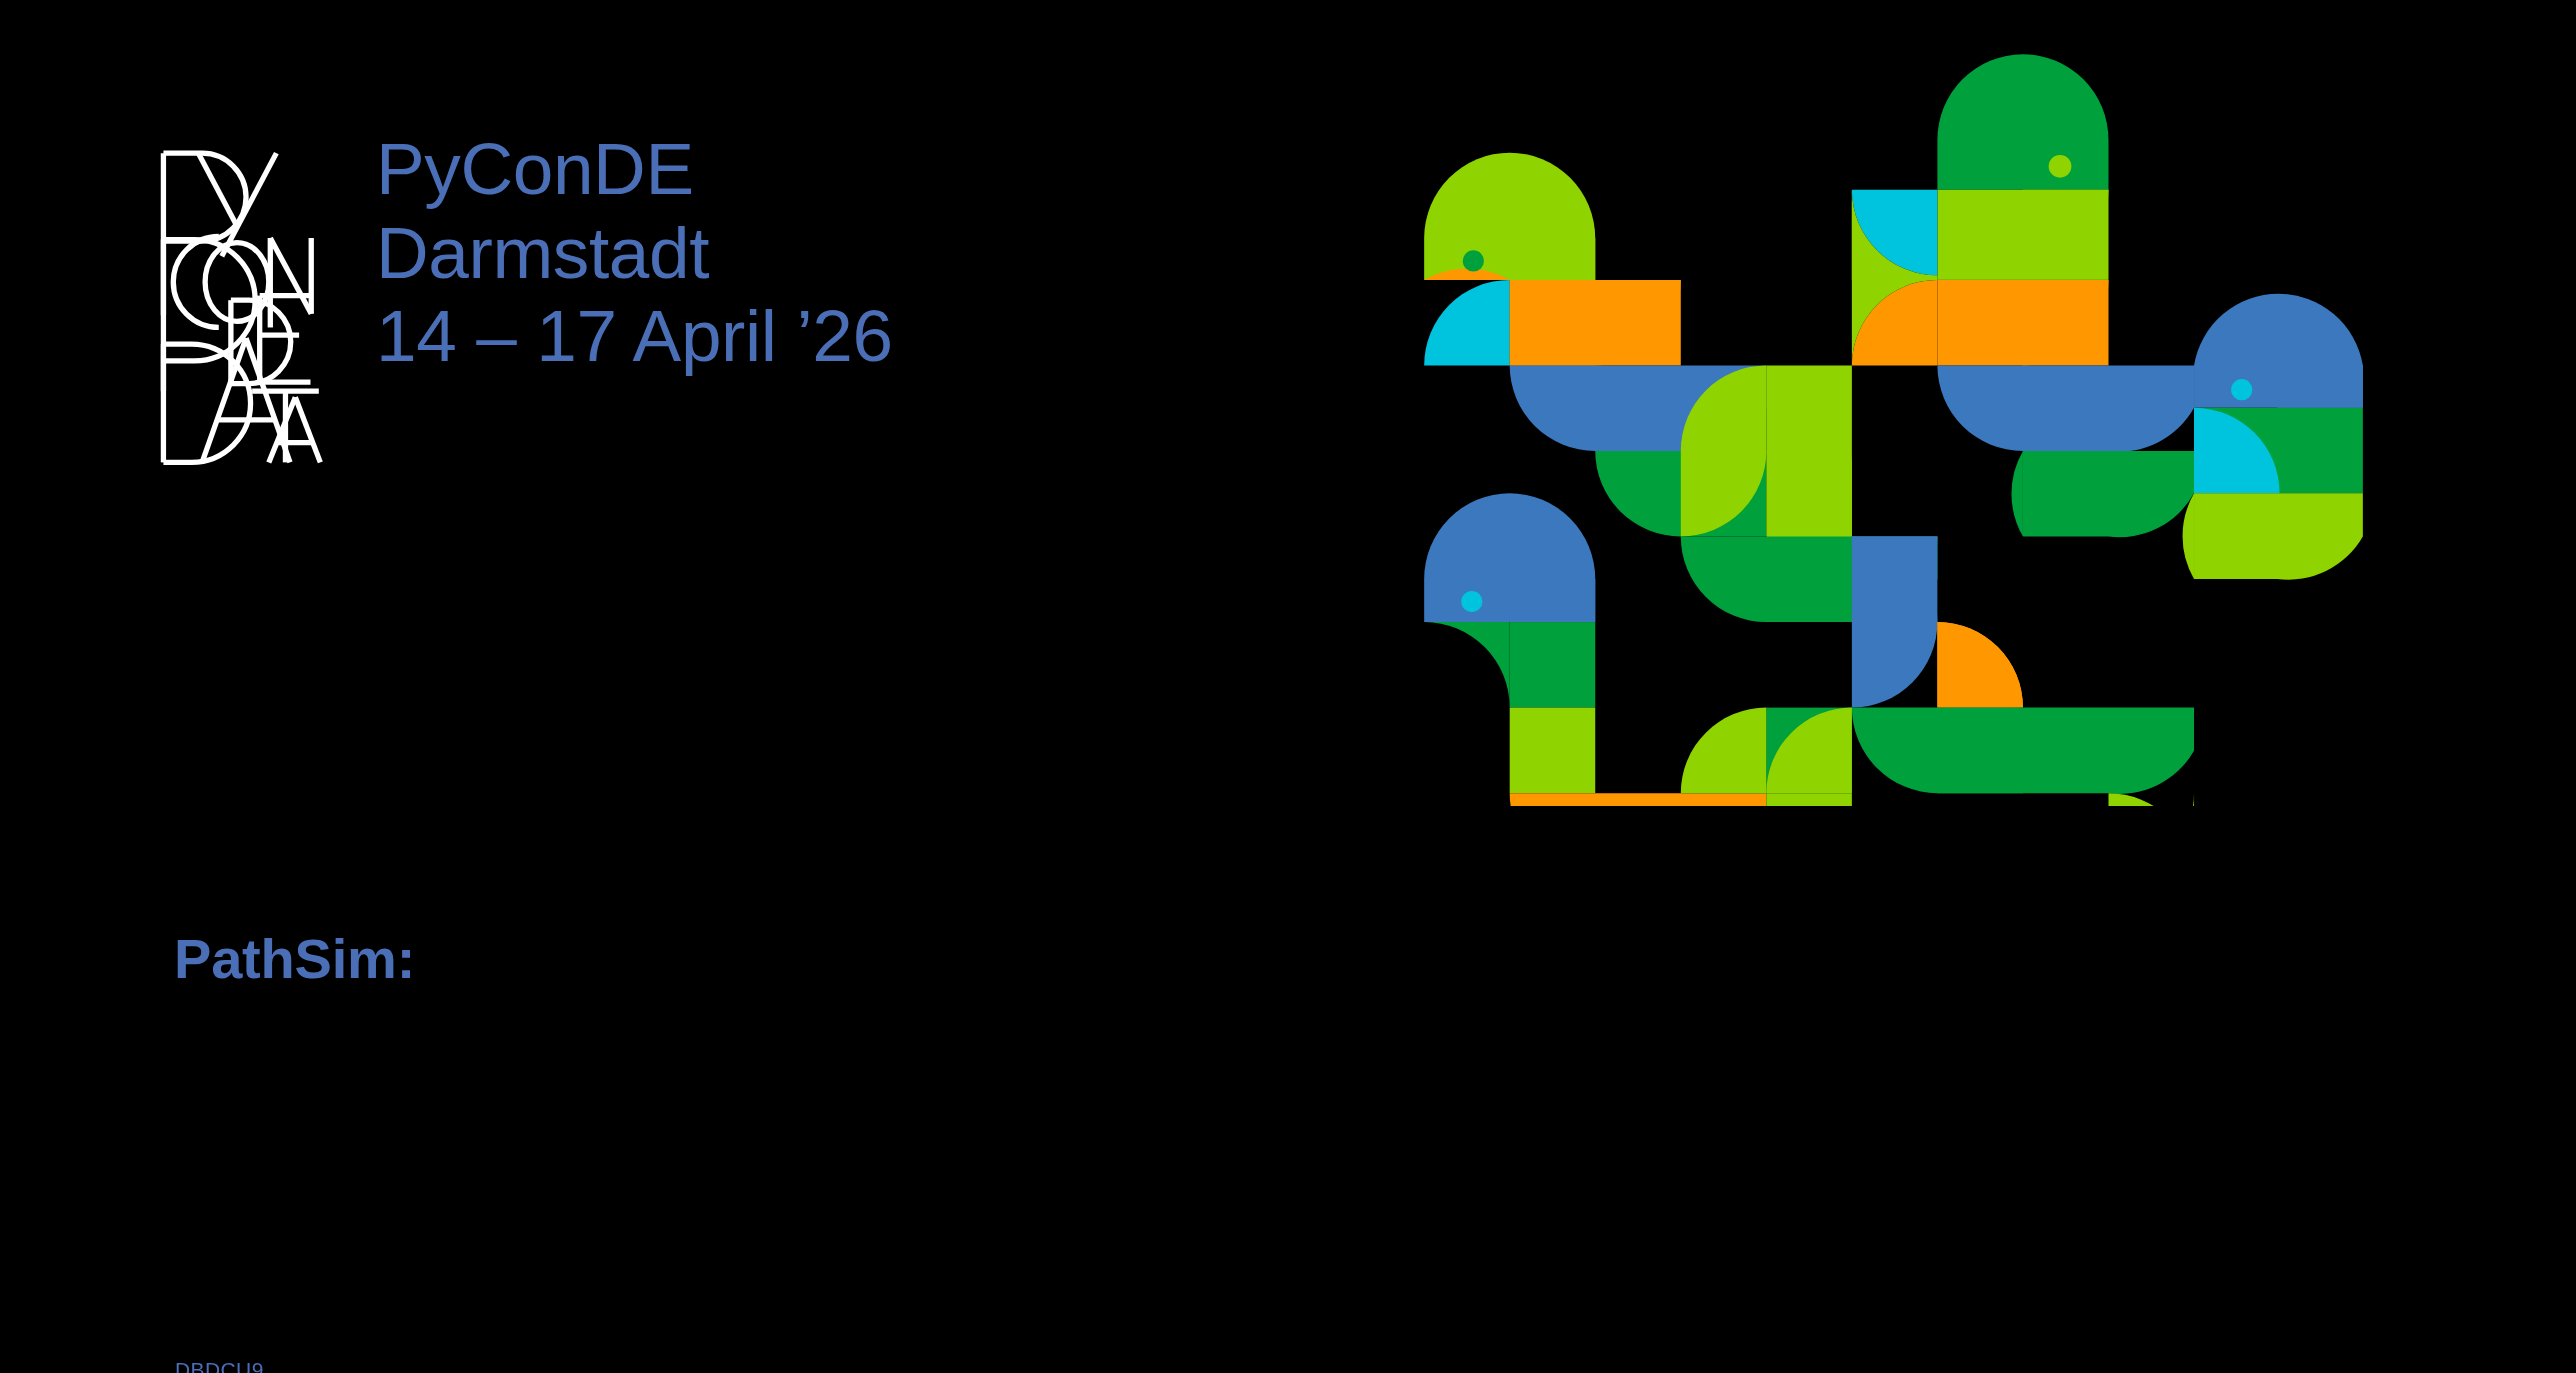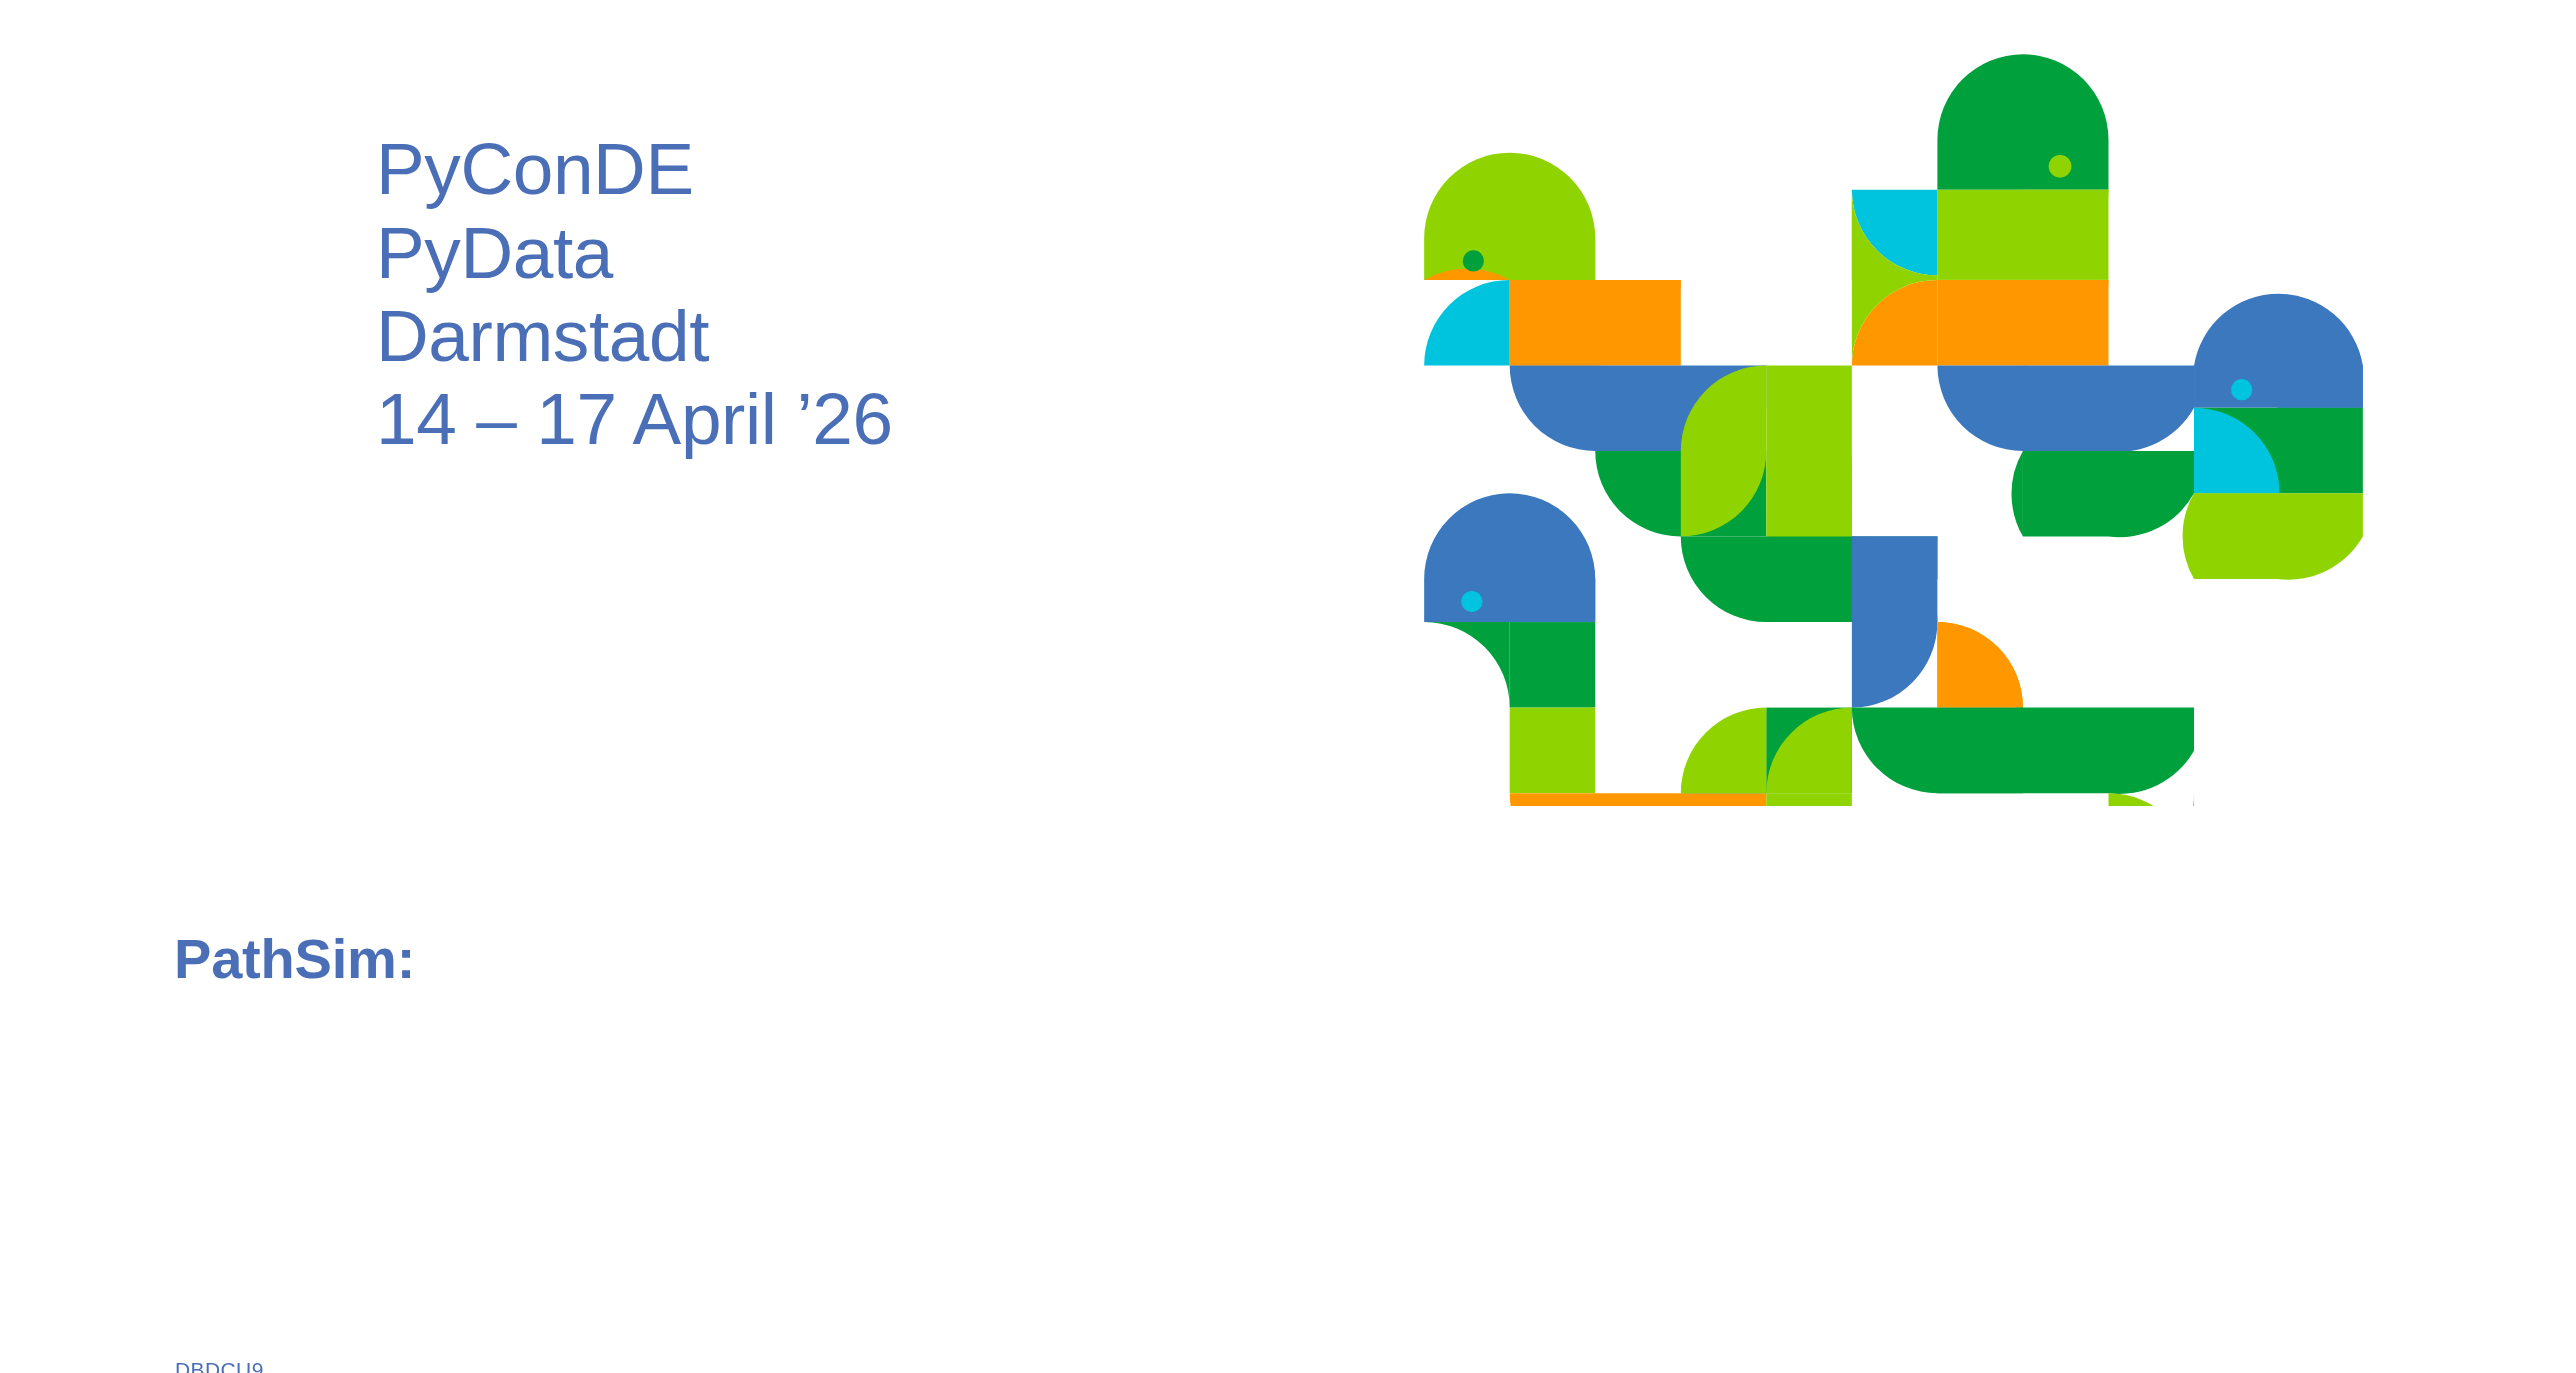--- a/index.html
+++ b/index.html
@@ -4,21 +4,21 @@
 <style>
   html, body {
     margin: 0;
     padding: 0;
     background: #00c3de;
   }
   #slide {
     position: relative;
     width: 2576px;
     height: 1374px;
-    background: #ffffff;
+    background: #000000;
     overflow: hidden;
     font-family: "Liberation Sans", sans-serif;
   }
 
   
   #header {
     position: absolute;
     left: 155px;
     top: 141px;
     display: flex;
@@ -131,21 +131,20 @@
         <line x1="172" y1="330" x2="172" y2="424"></line>
 
         <path d="M150 424 L 185 338"></path>
         <path d="M185 338 L 218 424"></path>
         <line x1="162" y1="398" x2="208" y2="398"></line>
       </g>
     </svg>
 
     <div id="wordmark">
       <span class="wm-line">PyConDE</span>
-      <span class="wm-line">PyData</span>
       <span class="wm-line">Darmstadt</span>
       <span class="wm-line">14 – 17 April ’26</span>
     </div>
   </div>
 
   <svg id="bird-pattern" viewBox="0 0 1240 1000" aria-hidden="true">
     <defs>
 
       <clipPath id="cellclip">
           <rect x="0" y="0" width="113" height="113"></rect>

